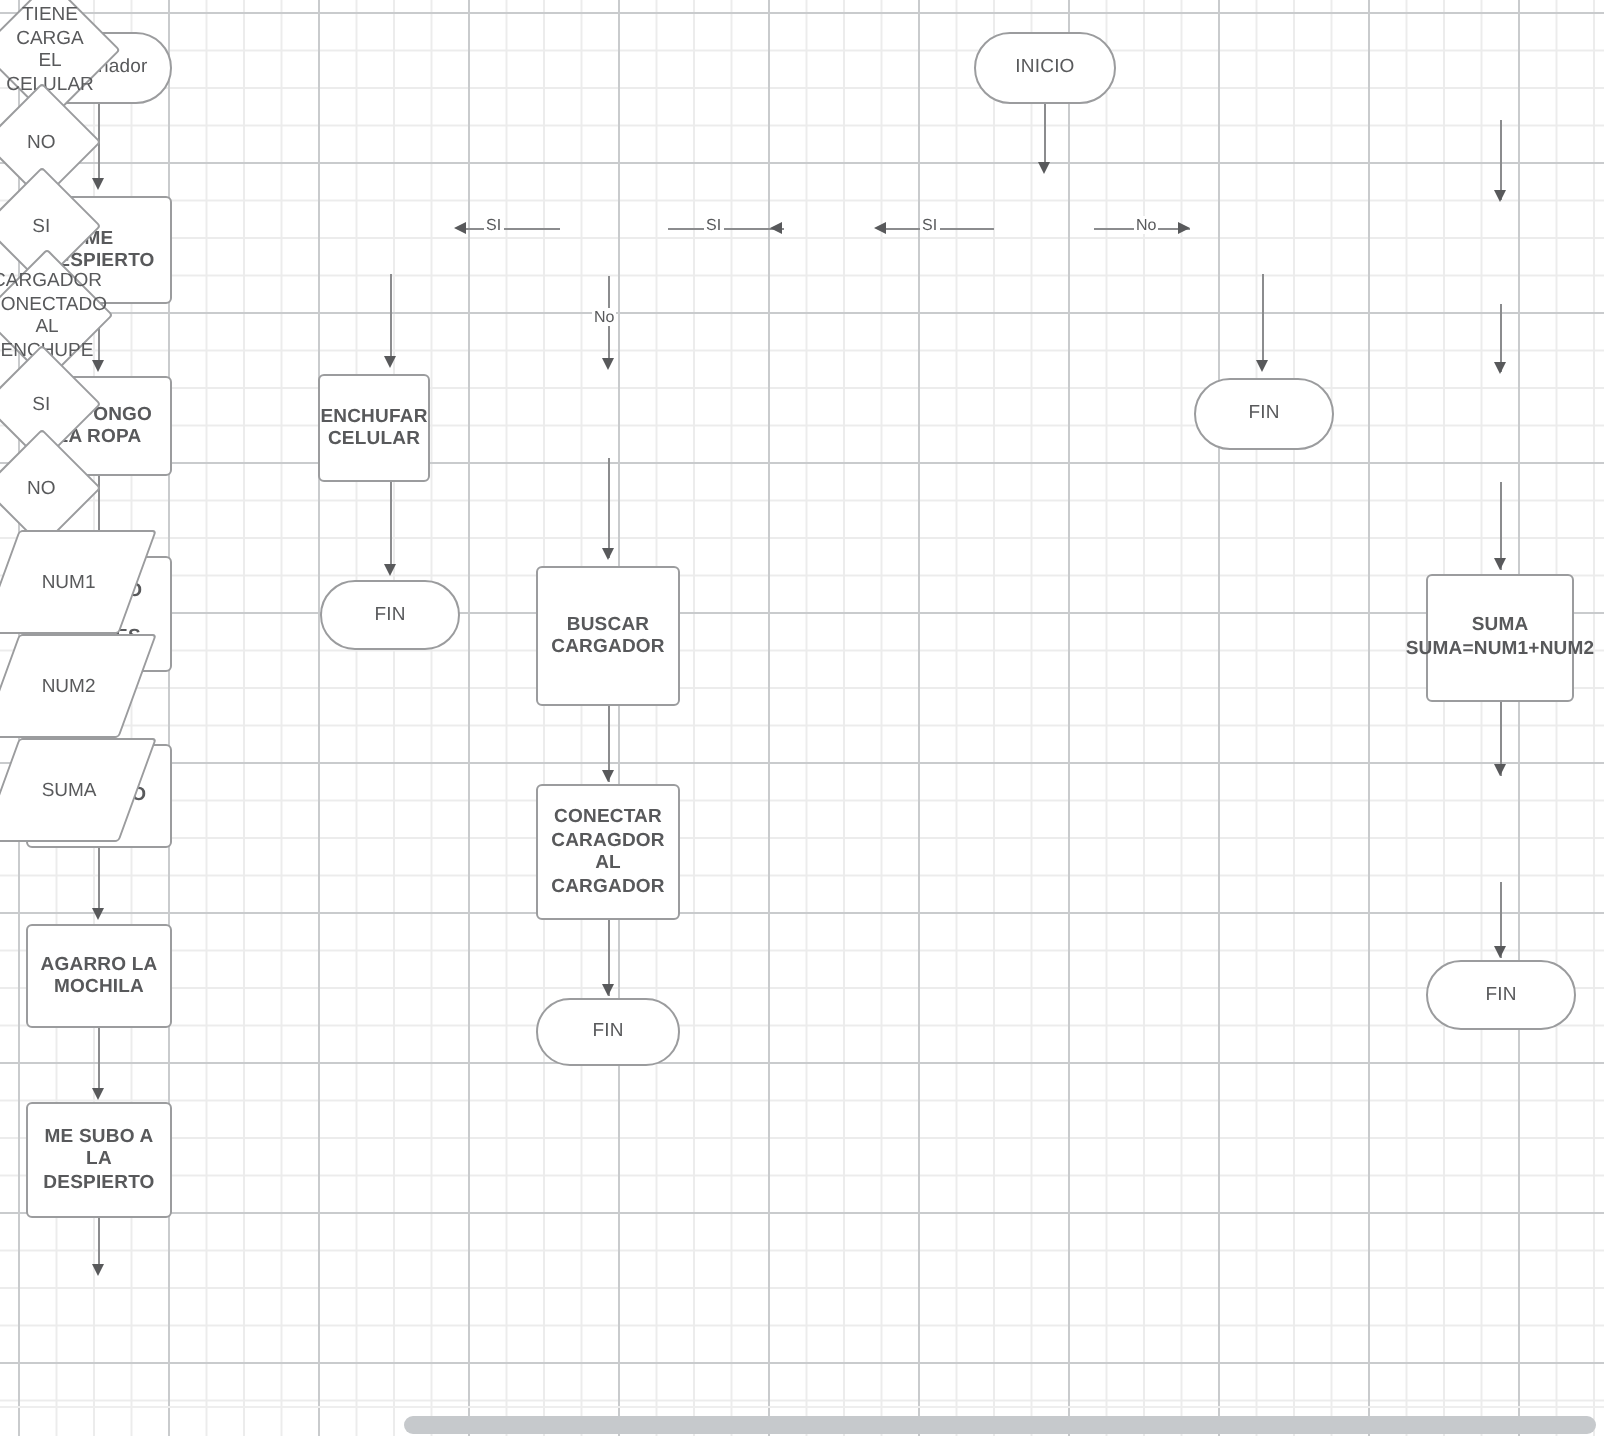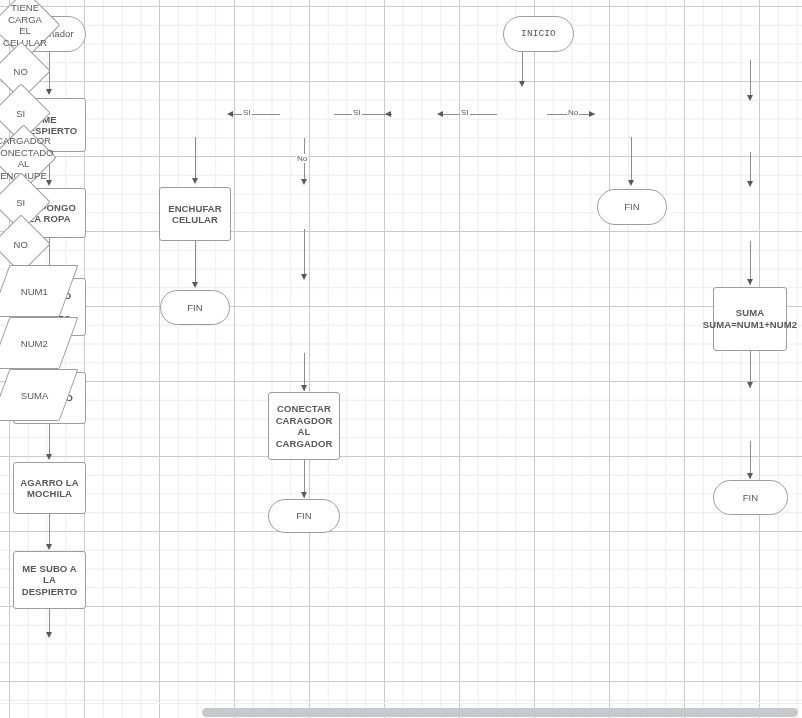--- a/index.html
+++ b/index.html
@@ -166,21 +166,21 @@
   <div class="vline" style="left:49px; top:514px; height:34px;"></div>
   <div class="arrow-down" style="left:46px; top:544px;"></div>
 
   <div class="node process" style="left:13px; top:551px; width:73px; height:58px;">ME SUBO A
 LA
 DESPIERTO</div>
   <div class="vline" style="left:49px; top:609px; height:27px;"></div>
   <div class="arrow-down" style="left:46px; top:632px;"></div>
 
 
-  <div class="node terminator" style="left:503px; top:16px; width:71px; height:36px;font-family:Liberation Mono, monospace;">INICIO</div>
+  <div class="node terminator" style="left:487px; top:16px; width:71px; height:36px;">INICIO</div>
   <div class="vline" style="left:522px; top:52px; height:33px;"></div>
   <div class="arrow-down" style="left:519px; top:81px;"></div>
 
   <div class="decision" style="left:497px; top:89px; width:50px; height:50px; display:flex; align-items:center; justify-content:center;">
     <span style="font-size:9.5px; line-height:11.5px; color:#58595b;">TIENE CARGA
 EL CELULAR</span>
   </div>
 
   <div class="hline" style="left:443px; top:114px; width:54px;"></div>
   <div class="arrow-left" style="left:437px; top:111px;"></div>
@@ -215,37 +215,39 @@
   <div class="hline" style="left:232px; top:114px; width:48px;"></div>
   <div class="arrow-left" style="left:227px; top:111px;"></div>
   <div class="edge-label" style="left:242px; top:108px;">SI</div>
 
   <div class="decision" style="left:174px; top:93px; width:42px; height:42px; display:flex; align-items:center; justify-content:center;">
     <span style="font-size:9.5px; color:#58595b;">SI</span>
   </div>
   <div class="vline" style="left:195px; top:137px; height:45px;"></div>
   <div class="arrow-down" style="left:192px; top:178px;"></div>
 
-  <div class="node process" style="left:159px; top:187px; width:72px; height:54px;">ENCHUFAR
+  <div class="node process" style="left:159px; top:187px; width:56px; height:54px;">ENCHUFAR
 CELULAR</div>
   <div class="vline" style="left:195px; top:241px; height:45px;"></div>
   <div class="arrow-down" style="left:192px; top:282px;"></div>
 
   <div class="node terminator" style="left:160px; top:290px; width:70px; height:35px;">FIN</div>
 
   <div class="vline" style="left:304px; top:138px; height:44px;"></div>
   <div class="arrow-down" style="left:301px; top:179px;"></div>
   <div class="edge-label" style="left:296px; top:154px;">No</div>
 
   <div class="decision" style="left:283px; top:186px; width:42px; height:42px; display:flex; align-items:center; justify-content:center;">
     <span style="font-size:9.5px; color:#58595b;">NO</span>
   </div>
   <div class="vline" style="left:304px; top:229px; height:50px;"></div>
   <div class="arrow-down" style="left:301px; top:274px;"></div>
 
+  <div class="node process" style="left:268px; top:283px; width:72px; height:70px;">BUSCAR
+CARGADOR</div>
   <div class="vline" style="left:304px; top:353px; height:38px;"></div>
   <div class="arrow-down" style="left:301px; top:385px;"></div>
 
   <div class="node process" style="left:268px; top:392px; width:72px; height:68px;">CONECTAR
 CARAGDOR
 AL CARGADOR</div>
   <div class="vline" style="left:304px; top:460px; height:38px;"></div>
   <div class="arrow-down" style="left:301px; top:492px;"></div>
 
   <div class="node terminator" style="left:268px; top:499px; width:72px; height:34px;">FIN</div>

